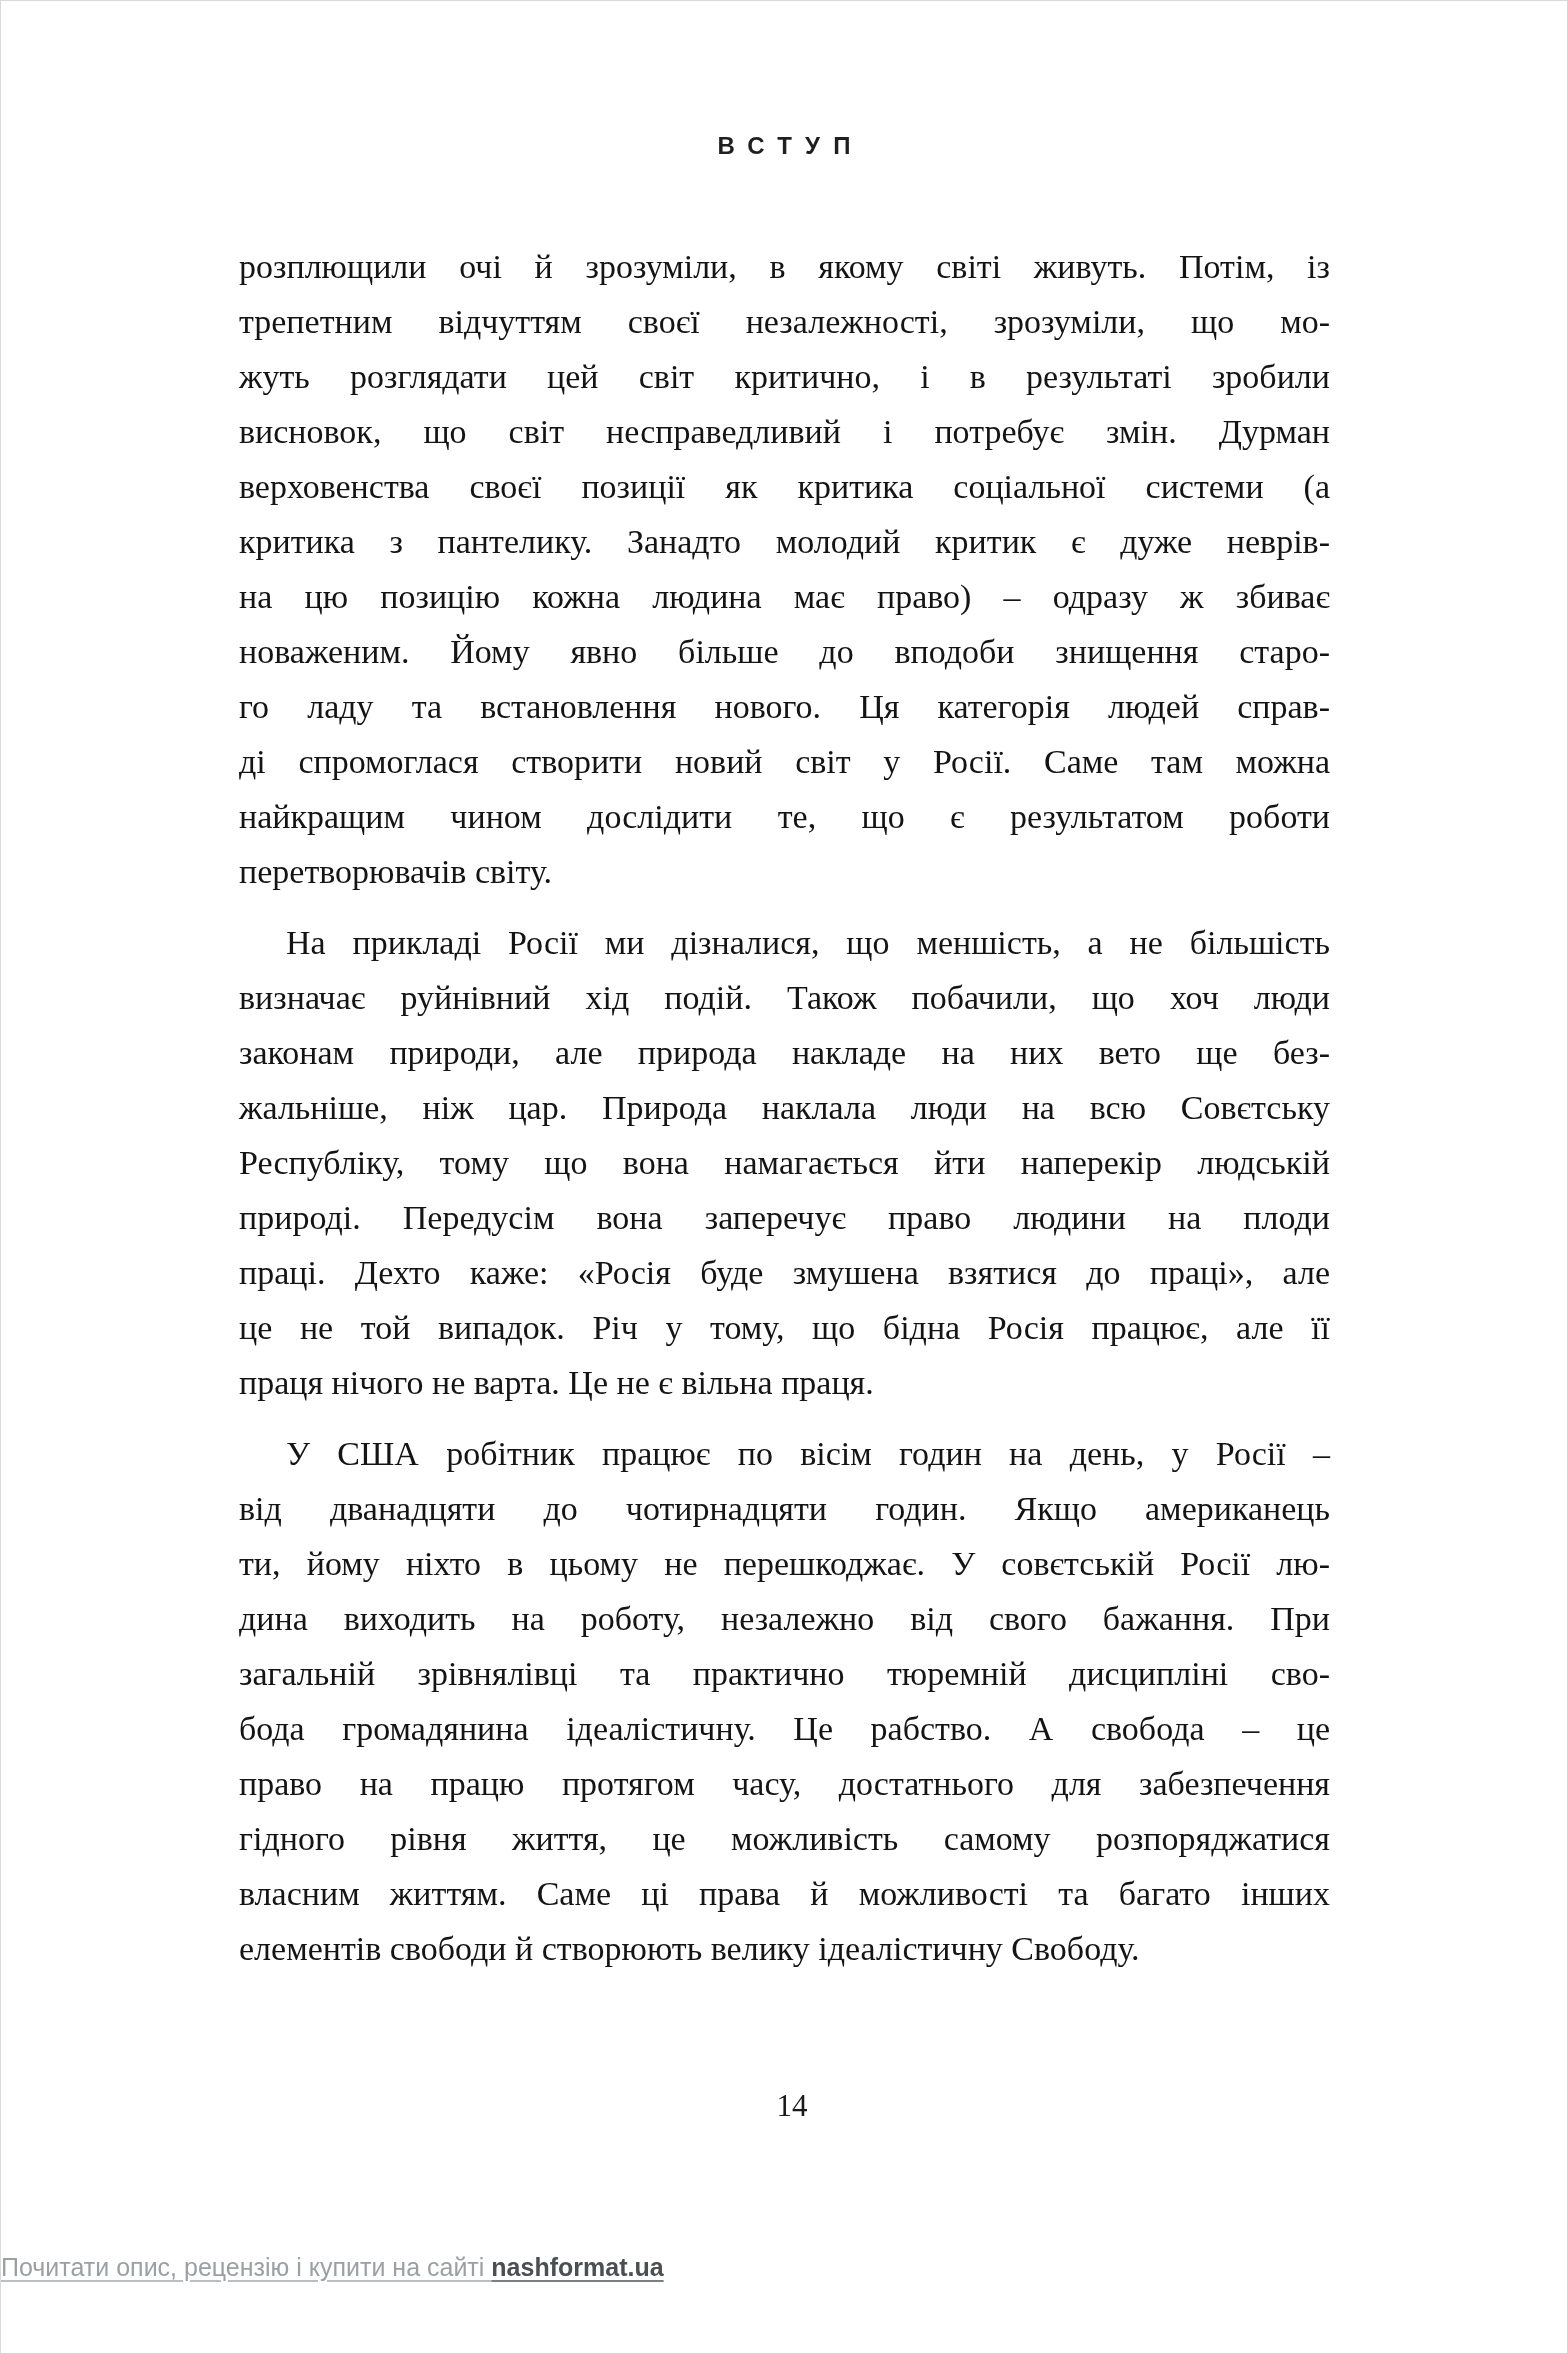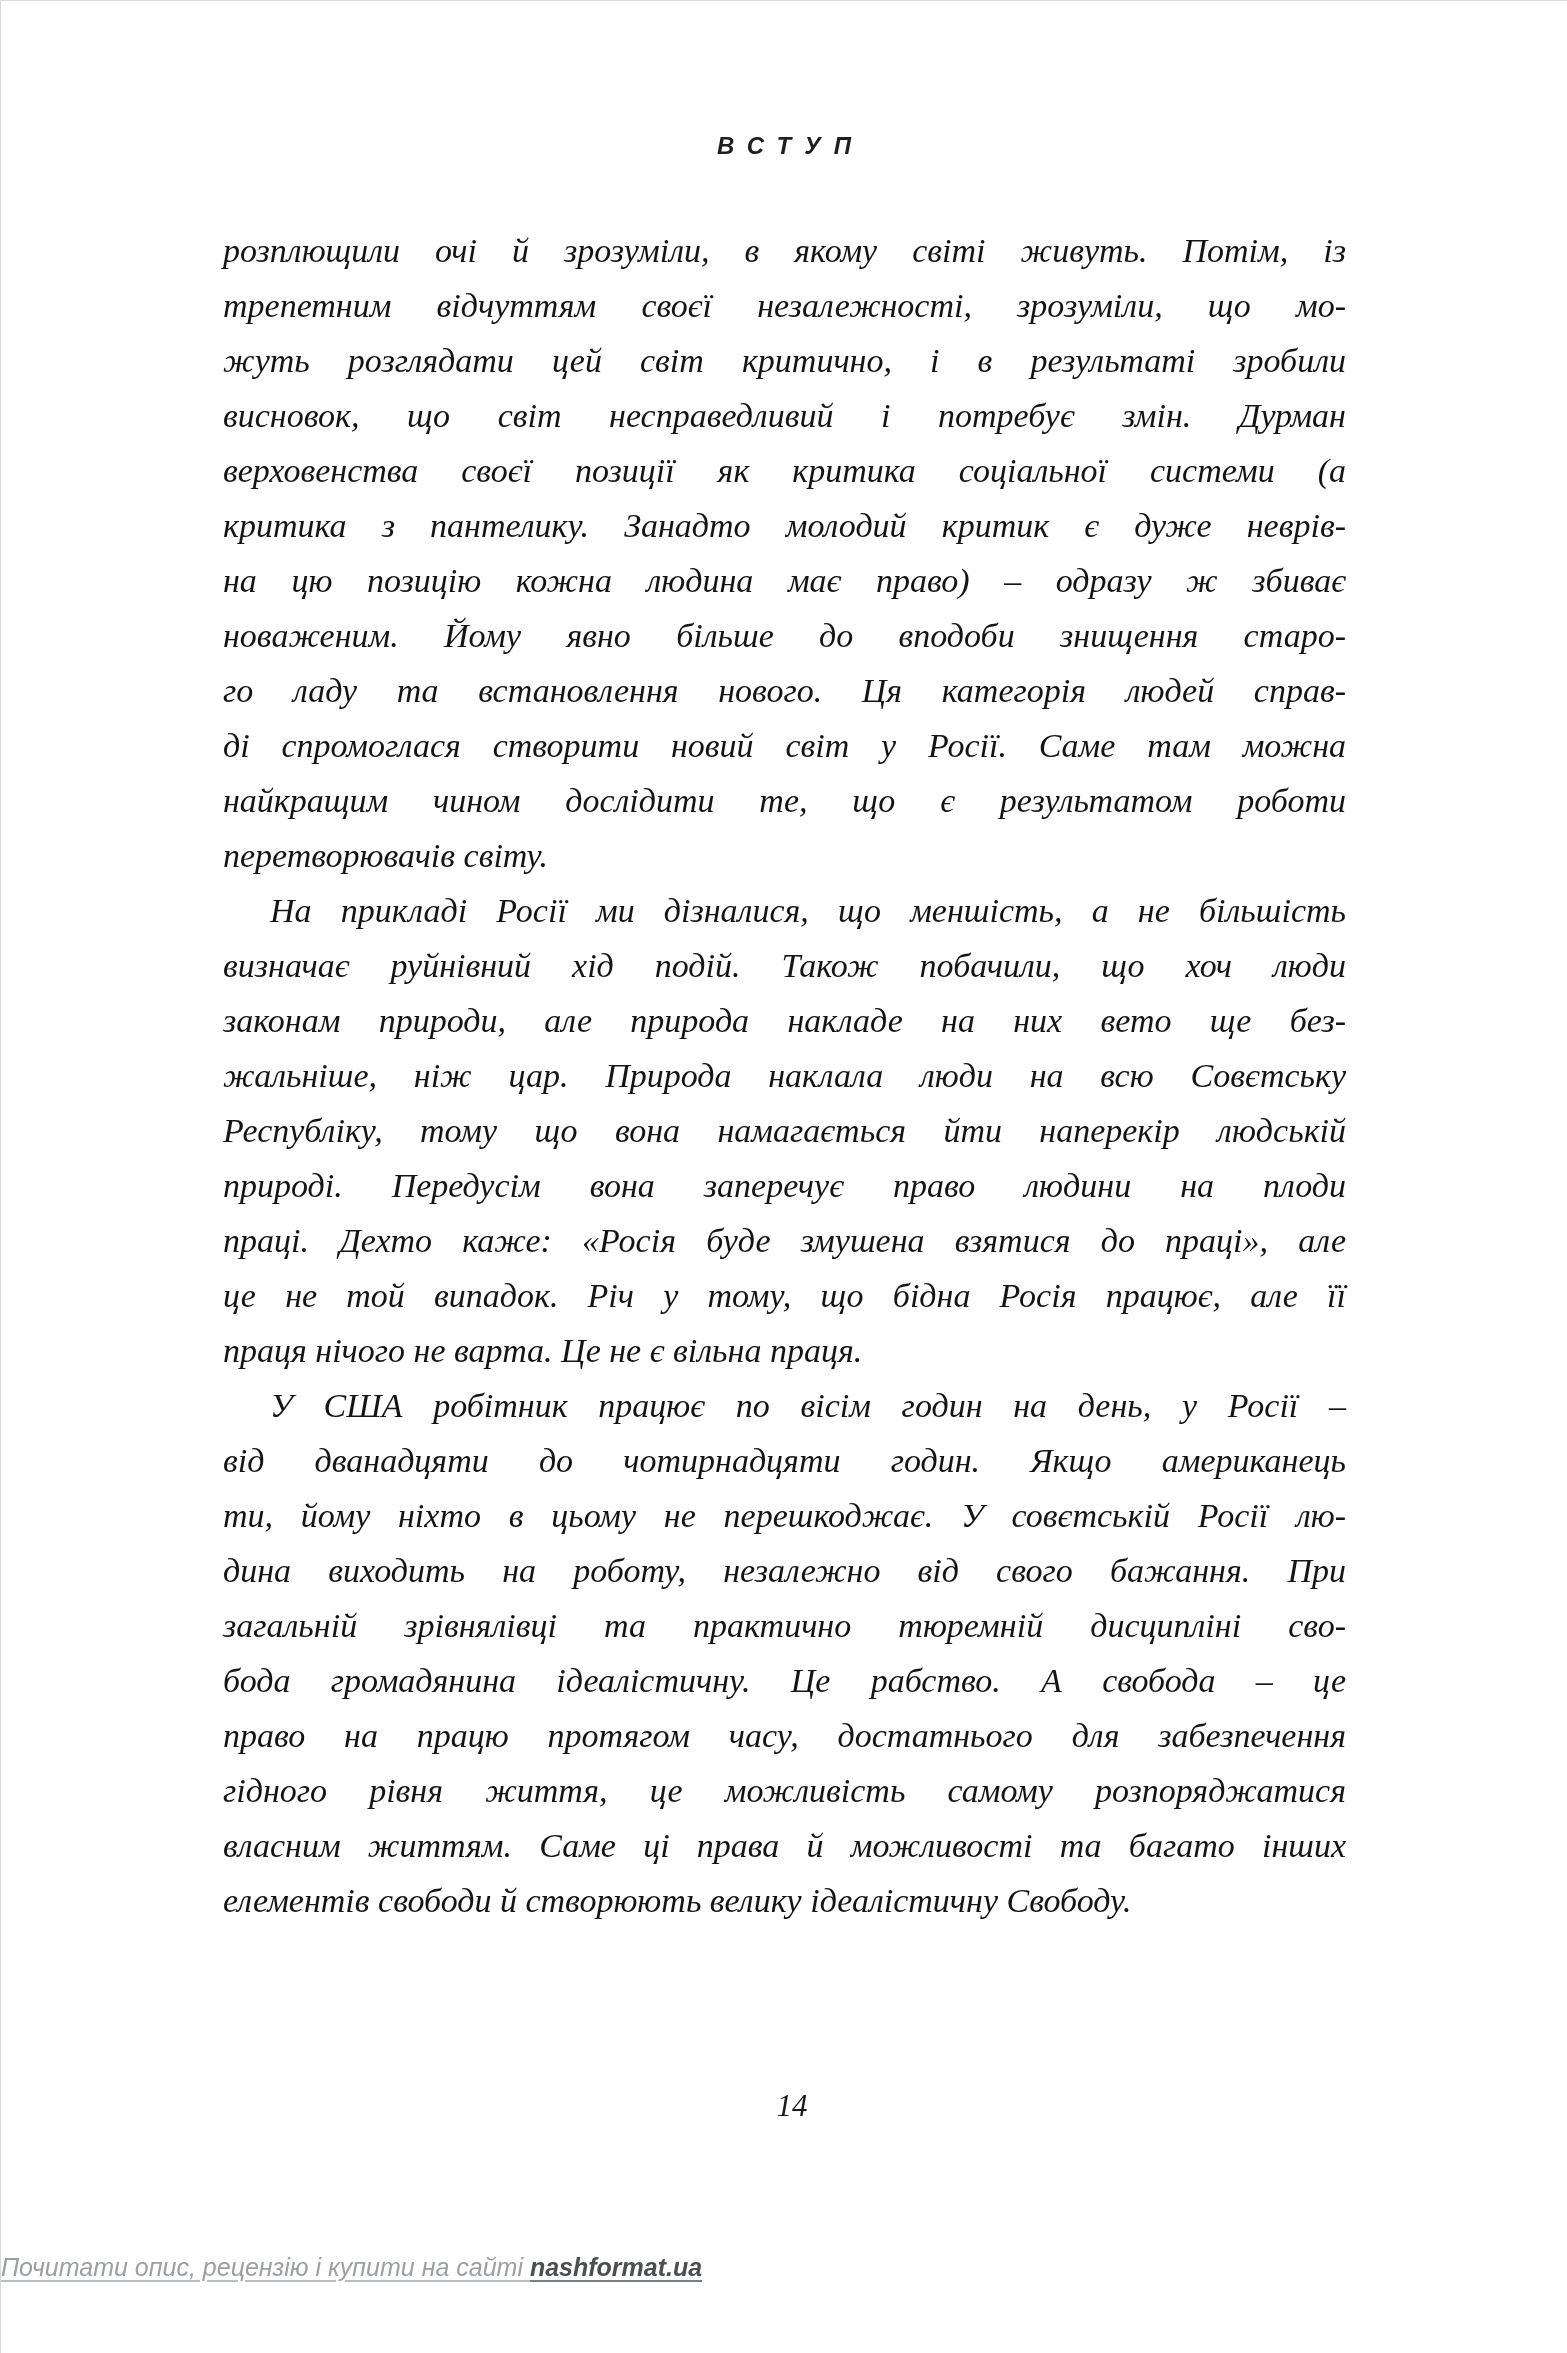--- a/index.html
+++ b/index.html
@@ -10,21 +10,20 @@
   .sheet {
     position: relative;
     width: 1568px;
     height: 2354px;
     background: #ffffff;
     box-sizing: border-box;
     border: 0.8px solid #d9d9d9;
     font-family: "Liberation Serif", serif;
     color: #1a1a1a;
     overflow: hidden;
-    font-style: italic;
   }
   .chapter-header {
     position: absolute;
     top: 131px;
     left: 0;
     width: 100%;
     text-align: center;
     font-family: "Liberation Sans", sans-serif;
     font-size: 24px;
     font-weight: 600;
@@ -34,21 +33,21 @@
   }
   .body-text {
     position: absolute;
     top: 222px;
     left: 222px;
     width: 1123px;
     font-size: 34px;
     line-height: 55px;
     color: #141414;
   }
-  .para { margin: 0; }
+  .para { margin: 16px; }
   .para .line {
     text-align: justify;
     text-align-last: justify;
     white-space: normal;
   }
   .para .line.last {
     text-align-last: left;
   }
   .para.indent .line:first-child {
     text-indent: 47px;

